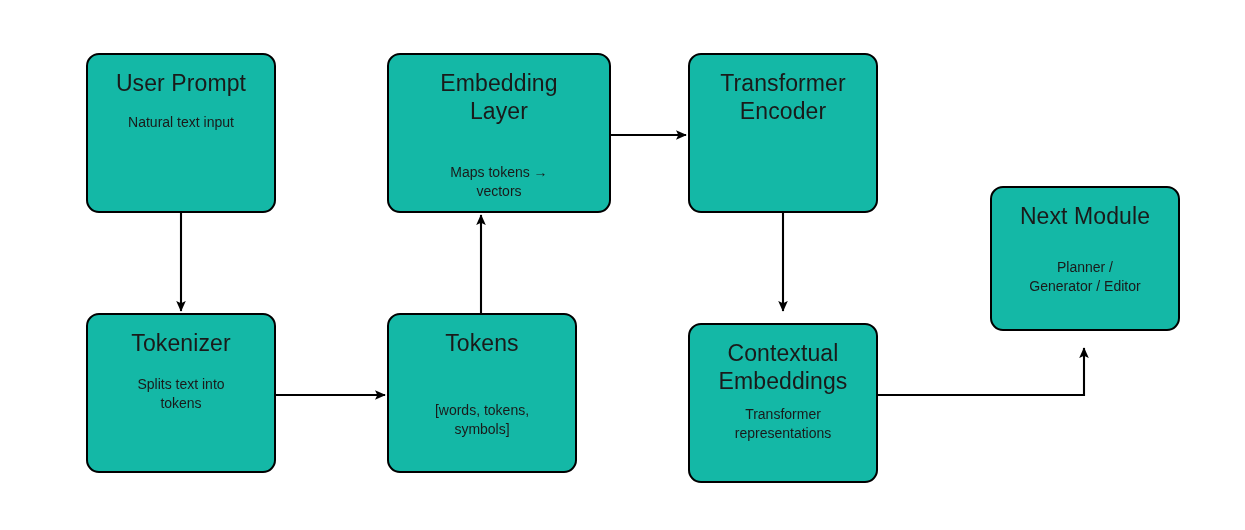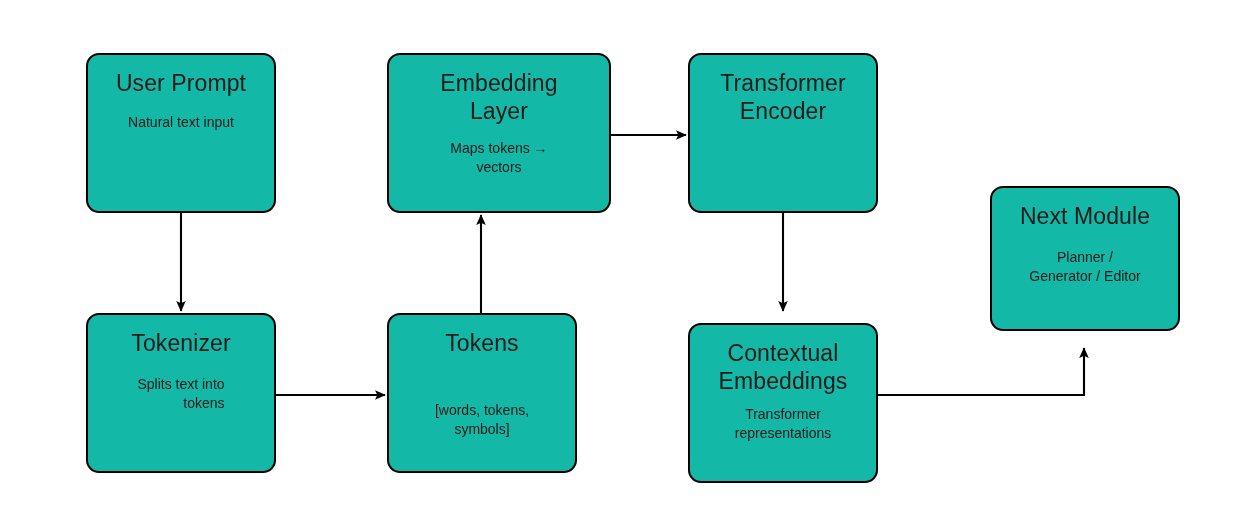--- a/index.html
+++ b/index.html
@@ -48,35 +48,35 @@
     white-space: pre-line;
   }
   .node-sub {
     font-size: 14px;
     line-height: 1.32;
     color: #1a1a1a;
     white-space: pre-line;
   }
   
   #node-user-prompt        { left: 86px;  top: 53px;  width: 190px; height: 160px; }
-  #node-tokenizer          { left: 86px;  top: 313px; width: 190px; height: 160px; text-align: right; }
+  #node-tokenizer          { left: 86px;  top: 313px; width: 190px; height: 160px; }
   #node-tokens             { left: 387px; top: 313px; width: 190px; height: 160px; }
   #node-embedding-layer    { left: 387px; top: 53px;  width: 224px; height: 160px; gap: 10px; }
   #node-transformer-encoder{ left: 688px; top: 53px;  width: 190px; height: 160px; }
   #node-contextual-embeddings { left: 688px; top: 323px; width: 190px; height: 160px; }
   #node-next-module        { left: 990px; top: 186px; width: 190px; height: 145px; }
 
   
   #node-user-prompt .node-sub          { margin-top: 16px; }
   #node-tokenizer .node-sub            { margin-top: 18px; }
   #node-tokens .node-sub               { margin-top: 44px; }
-  #node-embedding-layer .node-sub      { margin-top: 4px; }
+  #node-embedding-layer .node-sub      { margin-top: 28px; }
   #node-transformer-encoder .node-sub  { margin-top: 12px; }
   #node-contextual-embeddings .node-sub{ margin-top: 10px; }
-  #node-next-module .node-sub          { margin-top: 18px; }
+  #node-next-module .node-sub          { margin-top: 28px; }
 </style>
 </head>
 <body>
 
 <div id="canvas">
 
   <svg id="edges" viewBox="0 0 1245 530" width="1245" height="530" xmlns="http://www.w3.org/2000/svg">
     <defs>
       <marker id="arrowhead" viewBox="0 0 10 10" refX="9.2" refY="5" markerWidth="5.2" markerHeight="5.2" orient="auto-start-reverse">
         <path d="M 0 0.6 L 10 5 L 0 9.4 L 2.2 5 Z" fill="#000000"></path>

